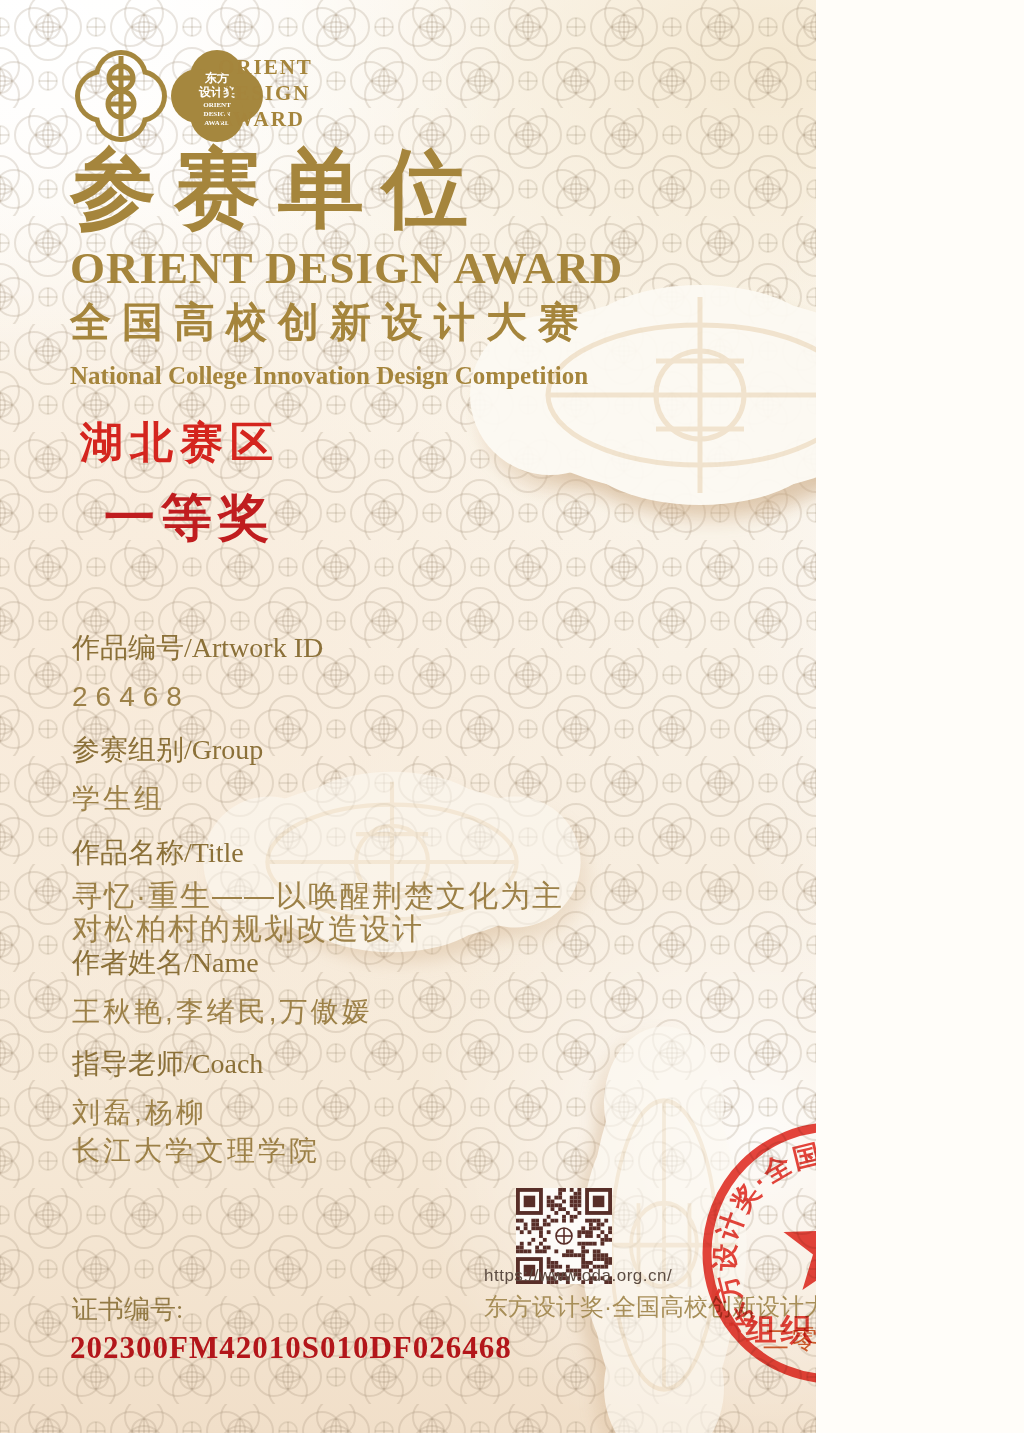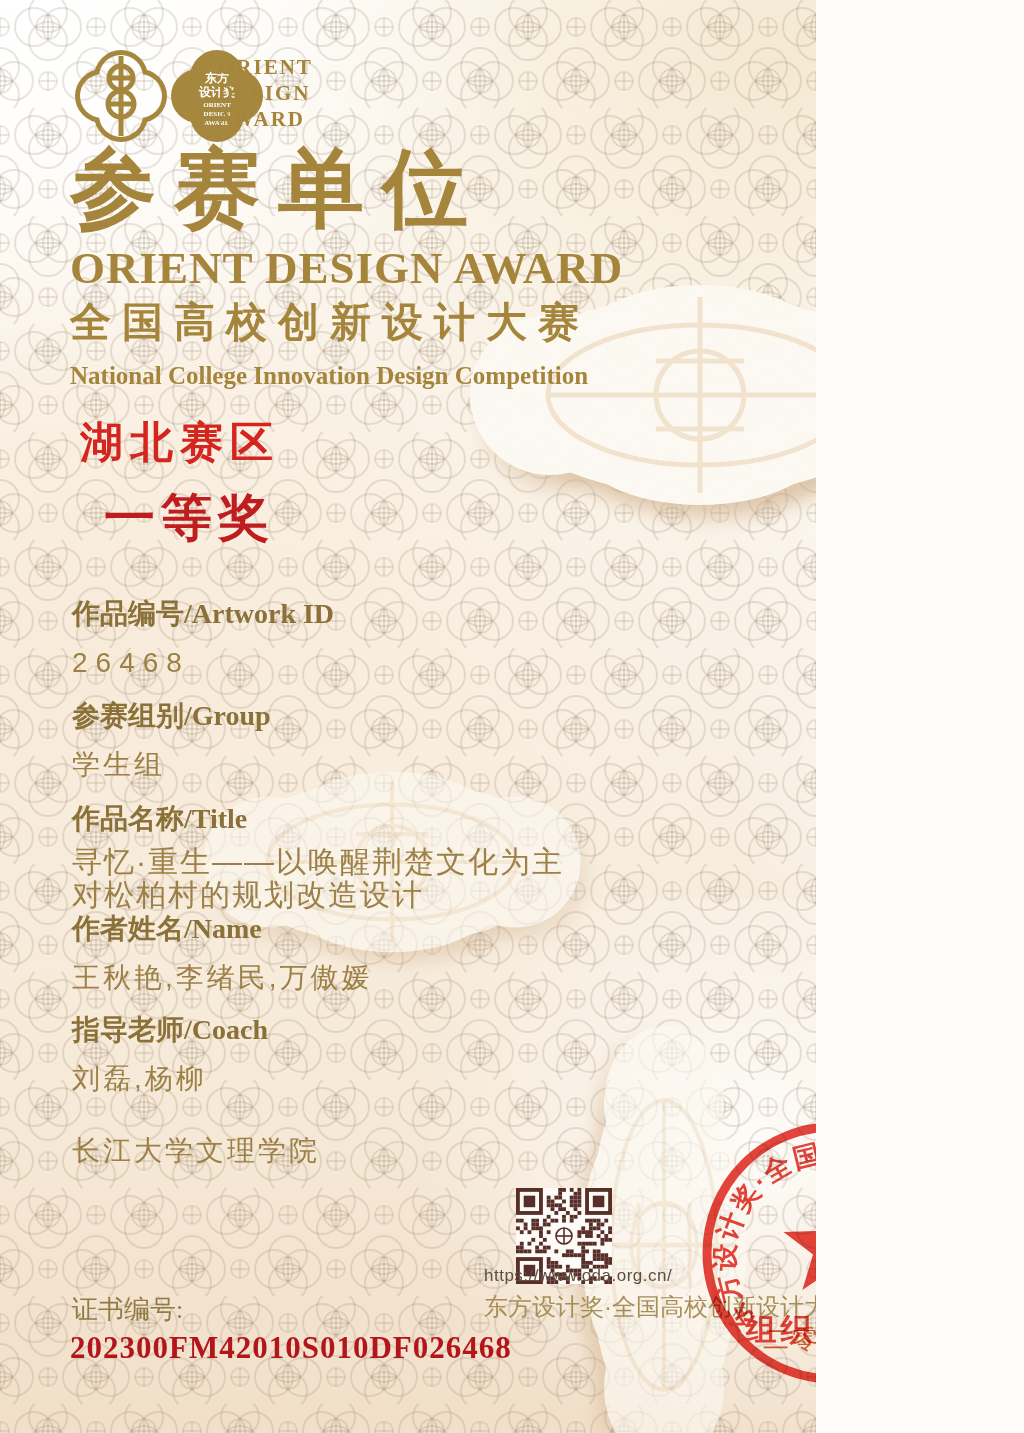--- a/index.html
+++ b/index.html
@@ -30,22 +30,22 @@
   .sub-zh{left:70px;top:302px;font-family:"Liberation Serif","DejaVu Serif",serif;
     font-weight:bold;font-size:41px;line-height:1;letter-spacing:11px;color:#a5853c;white-space:nowrap;}
   .sub-en{left:70px;top:362px;font-family:"Liberation Serif","DejaVu Serif",serif;
     font-weight:bold;font-size:25px;line-height:1.1;color:#a5853c;white-space:nowrap;}
   .region{left:80px;top:417px;font-weight:bold;font-size:43px;line-height:1.2;
     letter-spacing:7px;color:#d4251e;white-space:nowrap;}
   .prize{left:80px;top:489px;font-family:"Liberation Serif","DejaVu Serif",serif;
     font-weight:bold;font-size:51px;line-height:1.15;letter-spacing:6px;color:#c01d1f;white-space:nowrap;margin-left:24px;}
 
   .field{position:absolute;left:72px;width:640px;}
-  .field-label{font-family:"Liberation Serif","DejaVu Serif",serif;font-weight:bold;
-    font-size:28px;line-height:32px;color:#8b7038;}
+  .field-label{font-family:"Liberation Serif","DejaVu Serif",serif;font-weight:normal;
+    font-size:28px;line-height:32px;color:#8b7038;margin-top:34px;}
   .field-value{margin-top:16px;font-size:28px;line-height:33px;color:#9c8047;
     letter-spacing:3px;white-space:pre-line;}
   .field-value.num{letter-spacing:8px;}
   .field-value.title-val{font-size:30px;margin-top:10px;letter-spacing:2px;}
 
   .qr-wrap{left:516px;top:1188px;width:96px;height:96px;background:#fdfbf8;}
   .qr-url{left:484px;top:1266px;font-size:17px;color:#5d4d43;letter-spacing:0.5px;}
   .committee{left:484px;top:1291px;font-size:24px;color:#a78e58;white-space:nowrap;}
   .cert-label{left:72px;top:1292px;font-family:"Liberation Serif","DejaVu Serif",serif;
     font-size:26px;color:#937a45;}

